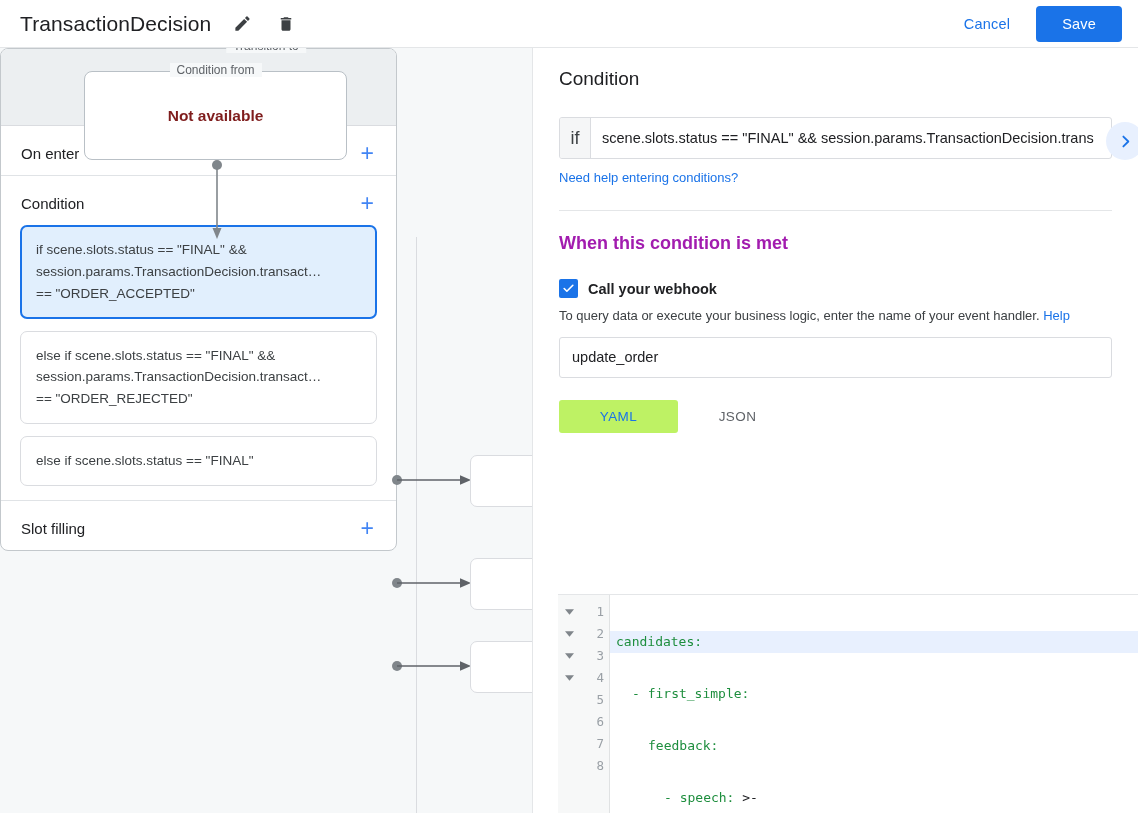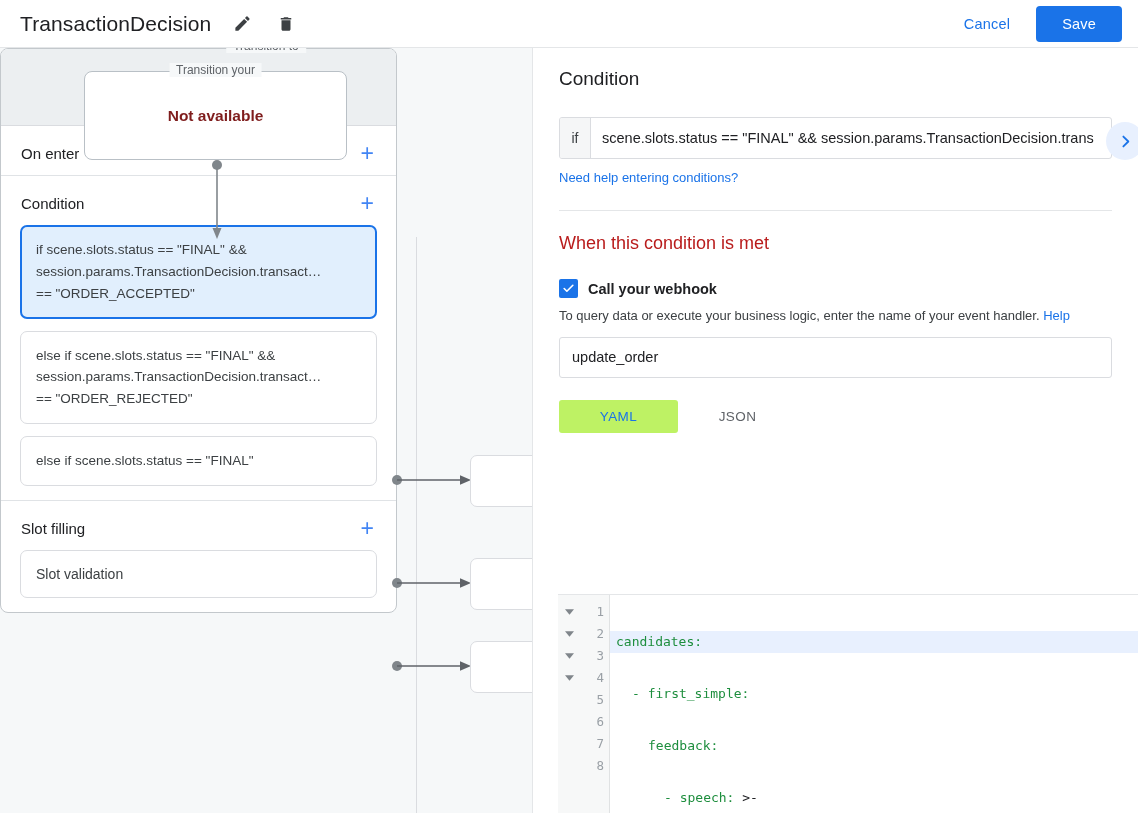--- a/index.html
+++ b/index.html
@@ -148,34 +148,34 @@
     width: 38px; height: 38px; border-radius: 19px; background: #e8f0fe;
     display: flex; align-items: center; justify-content: center; cursor: pointer;
   }
 
   .if-row {
     display: flex; margin-top: 27px; border: 1px solid #dadce0;
     border-radius: 3px; height: 42px; overflow: hidden;
   }
   .if-label {
     width: 31px; display: flex; align-items: center; justify-content: center;
-    background: #f5f6f7; font-size: 14px; color: #3c4043;
+    background: #f5f6f7; font-size: 18px; color: #3c4043;
     border-right: 1px solid #dadce0;
   }
   .if-value {
     flex: 1; display: flex; align-items: center; padding-left: 11px;
     font-size: 14.5px; color: #202124; white-space: nowrap; overflow: hidden;
   }
   .help-link {
     display: inline-block; margin-top: 11px; font-size: 13px; color: #1a73e8;
     text-decoration: none; cursor: pointer;
   }
 
   .when-title {
-    font-size: 18px; font-weight: 400; color: #b91c1c; padding-top: 22px;
+    font-size: 18px; font-weight: 700; color: #a21caf; padding-top: 22px;
   }
 
   .cb-row { display: flex; align-items: center; margin-top: 25px; }
   .checkbox {
     width: 19px; height: 19px; background: #1a73e8; border-radius: 2px;
     display: flex; align-items: center; justify-content: center; cursor: pointer;
     flex: 0 0 auto;
   }
   .cb-label {
     margin-left: 10px; font-size: 14.5px; font-weight: bold; color: #202124;
@@ -252,21 +252,21 @@
     <button class="btn-cancel">Cancel</button>
     <button class="btn-save">Save</button>
   </div>
 </div>
 
 <div class="body-area">
 
   <div class="canvas">
 
     <div class="fieldset" id="transition-from">
-      <span class="legend">Transition your</span>
+      <span class="legend">Condition from</span>
       <div class="inner">Not available</div>
     </div>
 
     <svg class="connector-v" width="10" height="80" viewBox="0 0 10 80">
       <circle cx="5" cy="5" r="5" fill="#80868b"></circle>
       <line x1="5" y1="5" x2="5" y2="70" stroke="#80868b" stroke-width="1.6"></line>
       <polygon points="5,79 0.5,68 9.5,68" fill="#80868b"></polygon>
     </svg>
 
     <div id="transition-to">
@@ -307,23 +307,20 @@
             <div>else if scene.slots.status == "FINAL"</div>
           </div>
 
         </div>
       </div>
 
       <div class="section">
         <div class="section-header">
           <span class="section-title">Slot filling</span>
           <span class="plus">+</span>
-        </div>
-        <div class="section-body">
-          <div class="slot-card">Slot validation</div>
         </div>
       </div>
     </div>
 
     <div class="vline"></div>
 
     <svg class="arrow-out" style="left:392px; top:424px;" width="80" height="16" viewBox="0 0 80 16">
       <circle cx="5" cy="8" r="5" fill="#80868b"></circle>
       <line x1="5" y1="8" x2="70" y2="8" stroke="#5f6368" stroke-width="1.4"></line>
       <polygon points="79,8 68,3.2 68,12.8" fill="#5f6368"></polygon>

